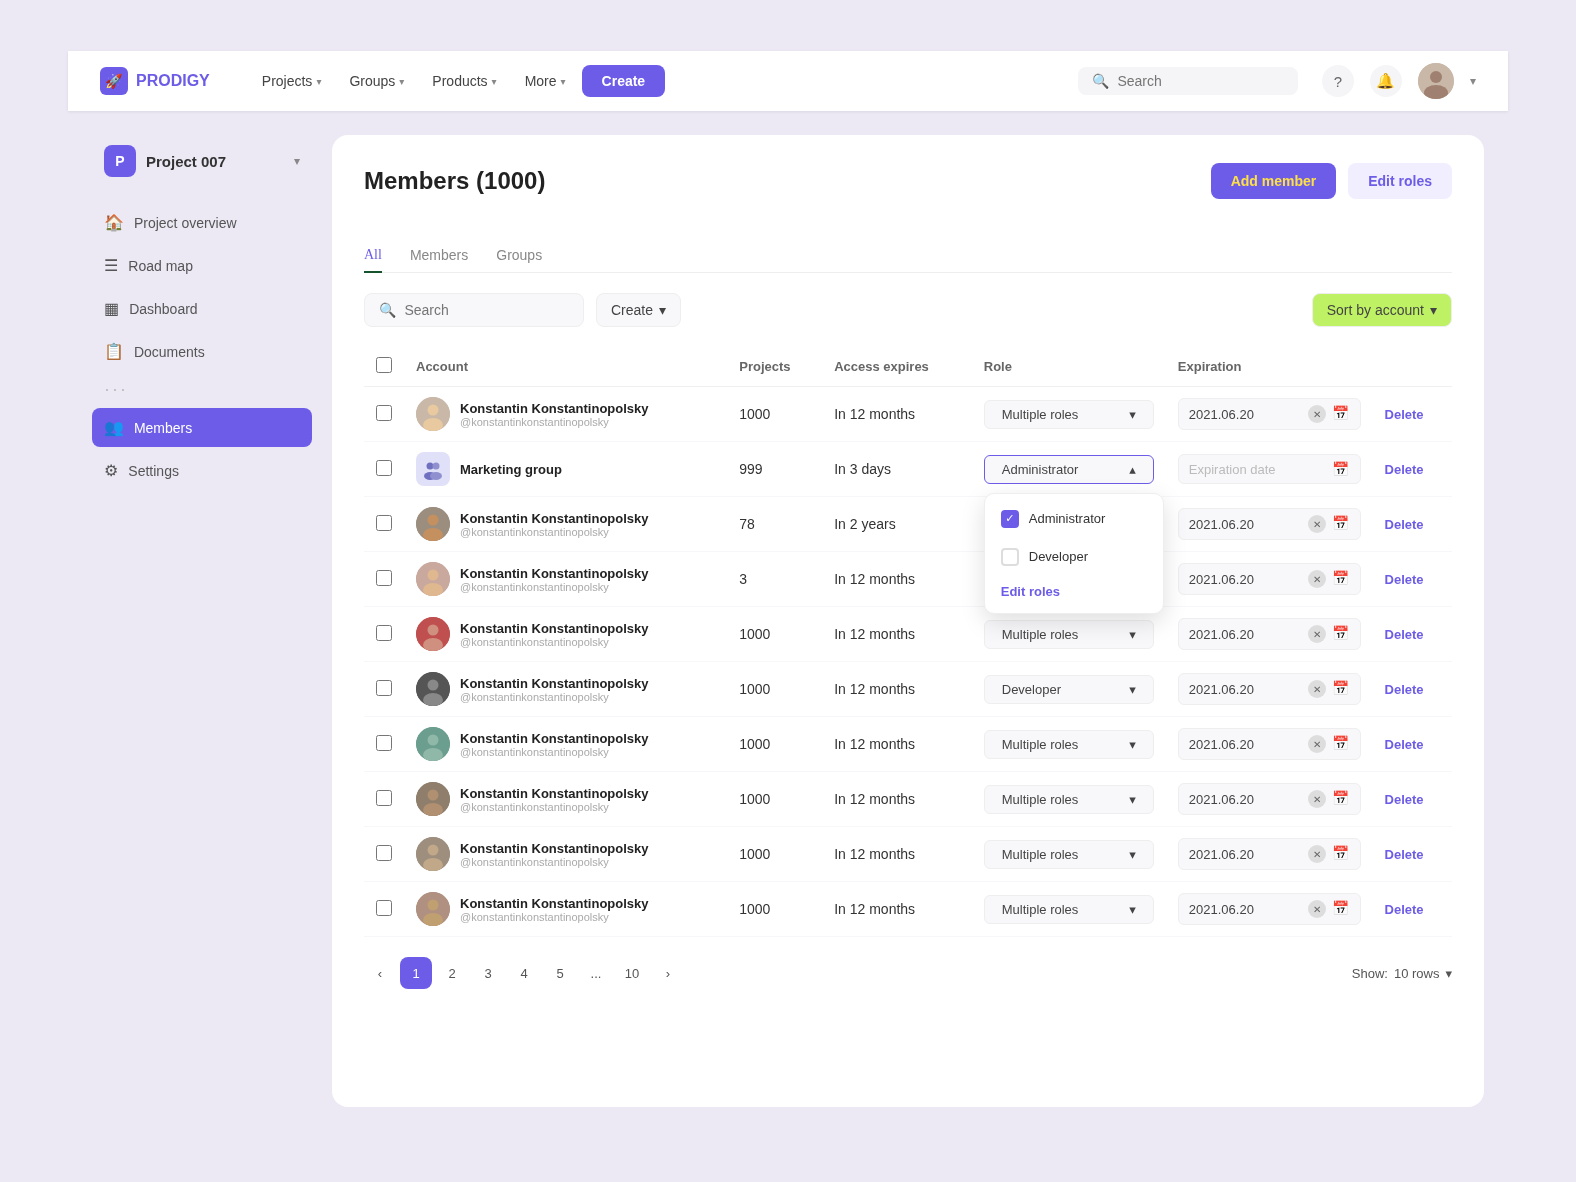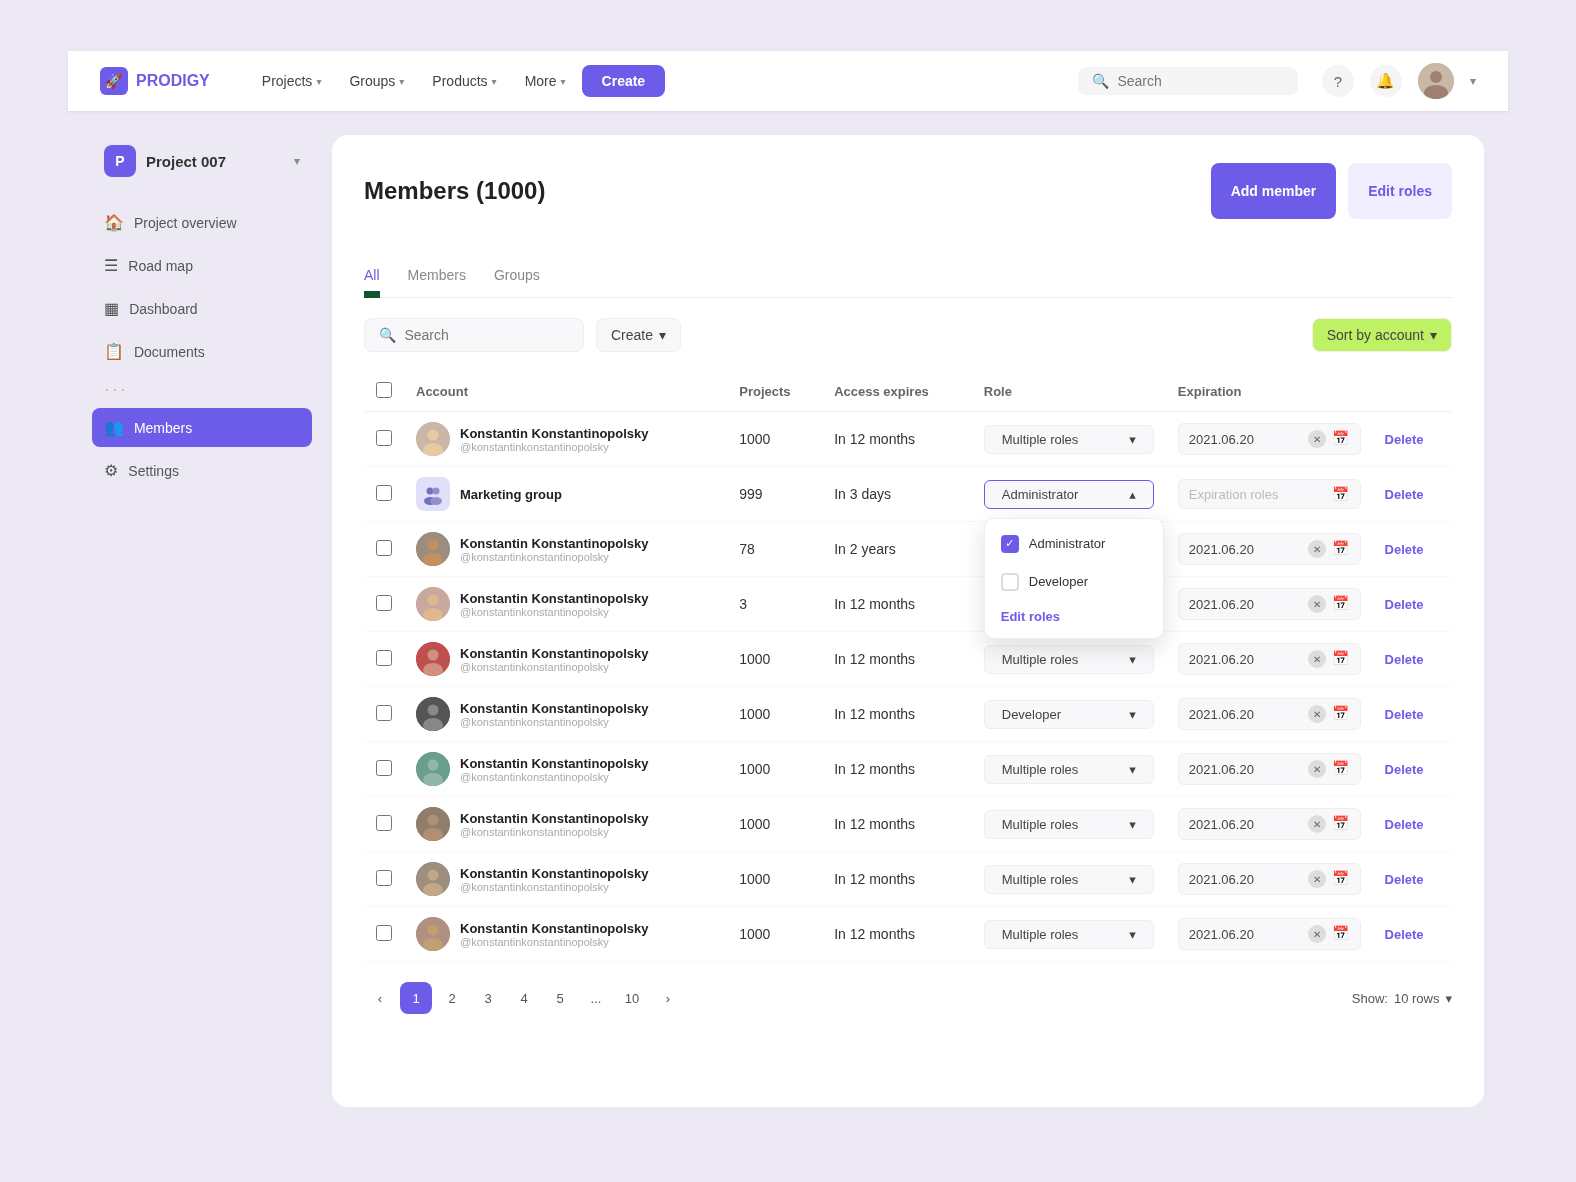--- a/index.html
+++ b/index.html
@@ -223,23 +223,23 @@
       font-size: 24px;
       font-weight: 700;
       color: #222;
     }
     .header-actions {
       display: flex;
       gap: 12px;
     }
     .btn-primary {
       background: #6c5ce7;
-      color: #ffffff;
+      color: #fde047;
       border: none;
-      padding: 20px 20px;
+      padding: 10px 20px;
       border-radius: 8px;
       font-size: 14px;
       font-weight: 600;
       cursor: pointer;
     }
     .btn-secondary {
       background: #f0eeff;
       color: #6c5ce7;
       border: none;
       padding: 10px 20px;
@@ -259,21 +259,22 @@
       padding: 8px 0;
       font-size: 14px;
       font-weight: 500;
       color: #888;
       cursor: pointer;
       border-bottom: 2px solid transparent;
       margin-bottom: -1px;
     }
     .tab.active {
       color: #6c5ce7;
-      border-bottom: 7px solid #14532d;
+      border-bottom: 2px solid #14532d;
+      font-family: Liberation Serif, serif;
     }
     
     .filter-bar {
       display: flex;
       align-items: center;
       justify-content: space-between;
       margin-bottom: 20px;
     }
     .filter-left {
       display: flex;
@@ -729,21 +730,21 @@
           <div class="dropdown-popup-item">
             <div class="checkbox-check"></div>
             <span>Developer</span>
           </div>
           <span class="edit-roles-link">Edit roles</span>
         </div>
       </div>
               </td>
               <td>
       <div class="expiration-field">
-        <span class="expiration-placeholder">Expiration roles</span>
+        <span class="expiration-placeholder">Expiration date</span>
         <span class="cal-btn" style="margin-left:auto;">📅</span>
       </div>
               </td>
               <td><button class="delete-btn">Delete</button></td>
             </tr>
             <tr>
               <td><input type="checkbox" style=""></td>
               <td>
     <div class="member-account">
       <div class="member-avatar" style="background:#9b8e7e;">

